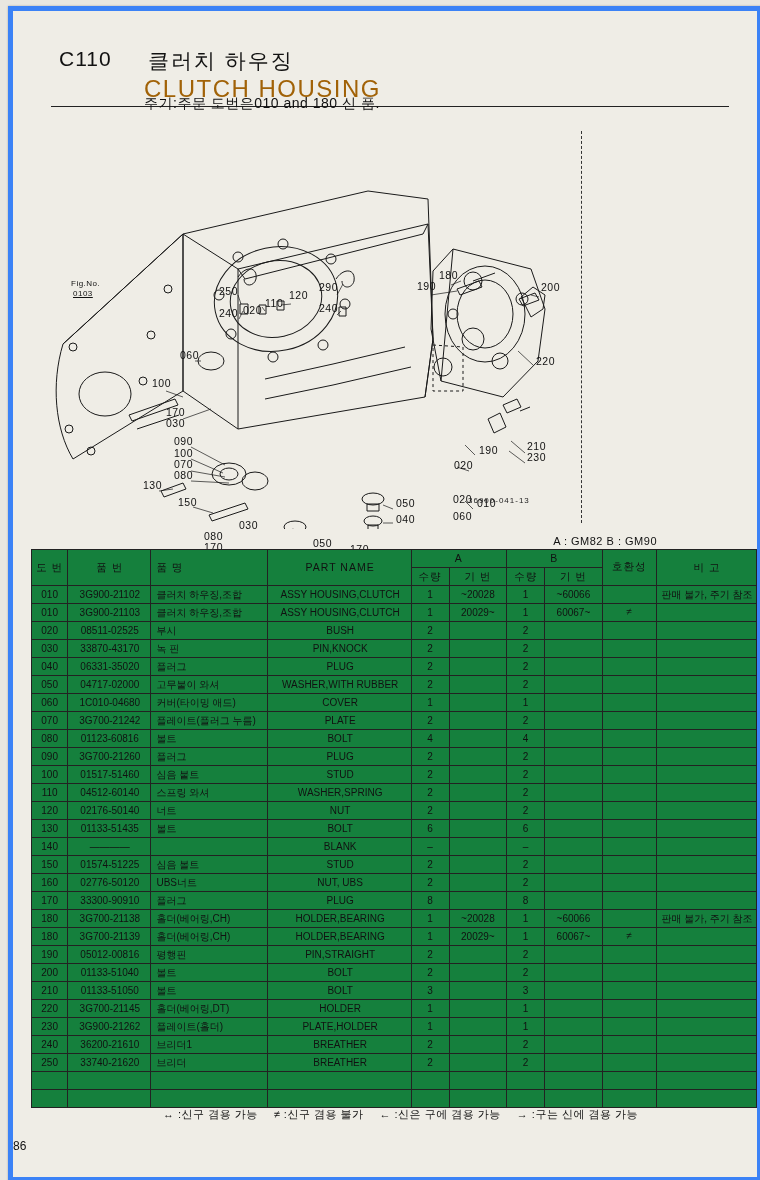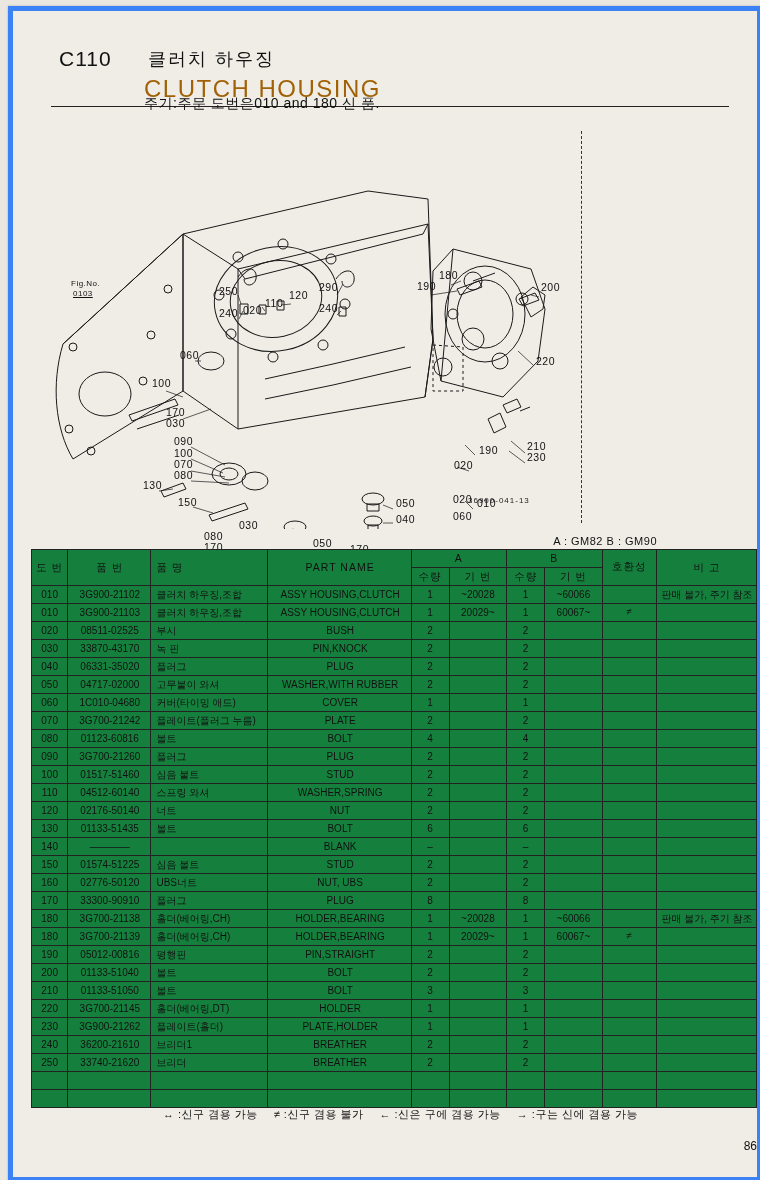--- a/index.html
+++ b/index.html
@@ -14,21 +14,21 @@
     position:absolute;left:8px;top:6px;
     width:744px;height:1166px;
     background:#efede6;
     border:5px solid #3b82f6;
     box-shadow:0 0 2px rgba(0,0,0,.25);
     overflow:hidden;
   }
   
   .hdr{position:absolute;left:0;top:0;width:744px;height:100px;}
   .code{position:absolute;left:46px;top:36px;font-size:21px;letter-spacing:1px;}
-  .ko-title{position:absolute;left:135px;top:36px;font-size:18px;letter-spacing:2px;}
+  .ko-title{position:absolute;left:135px;top:36px;font-size:21px;letter-spacing:2px;}
   .en-title{position:absolute;left:131px;top:64px;font-size:24px;letter-spacing:1.5px;color:#a16207;}
   .rule{position:absolute;left:38px;top:95px;width:678px;border-top:1px solid #222;}
   .note{position:absolute;left:131px;top:84px;font-size:14px;letter-spacing:.5px;}
 
   
   .diagram{position:absolute;left:20px;top:118px;width:710px;height:400px;}
   .diagram svg{display:block}
   .dash-v{position:absolute;left:568px;top:120px;height:392px;border-left:1px dashed #333;}
   .figcode{position:absolute;left:455px;top:485px;font-size:8px;letter-spacing:1px;color:#222;}
 
@@ -56,21 +56,21 @@
   .c-dob{width:30px;}
   .c-pn{width:80px;text-align:center;padding-left:4px !important;}
   .c-ko{width:110px;text-align:left !important;padding-left:5px !important;}
   .c-en{width:140px;text-align:left;padding-left:5px !important;}
   .c-q{width:34px;}
   .c-g{width:56px;}
   .c-hoh{width:52px;font-family:Liberation Mono, monospace;}
   .c-bi{width:92px;text-align:right;padding-left:4px !important;}
   .legend{position:absolute;left:150px;top:1096px;font-size:11px;letter-spacing:.5px;}
   .legend span{margin-right:16px;}
-  .pageno{position:absolute;left:0;top:1128px;width:744px;text-align:right;font-size:12px;}
+  .pageno{position:absolute;left:0;top:1128px;width:744px;text-align:left;font-size:12px;}
 </style>
 </head>
 <body>
 
 <div class="page">
 
   <div class="hdr">
     <div class="code">C110</div>
     <div class="ko-title">클러치 하우징</div>
     <div class="en-title">CLUTCH HOUSING</div>

